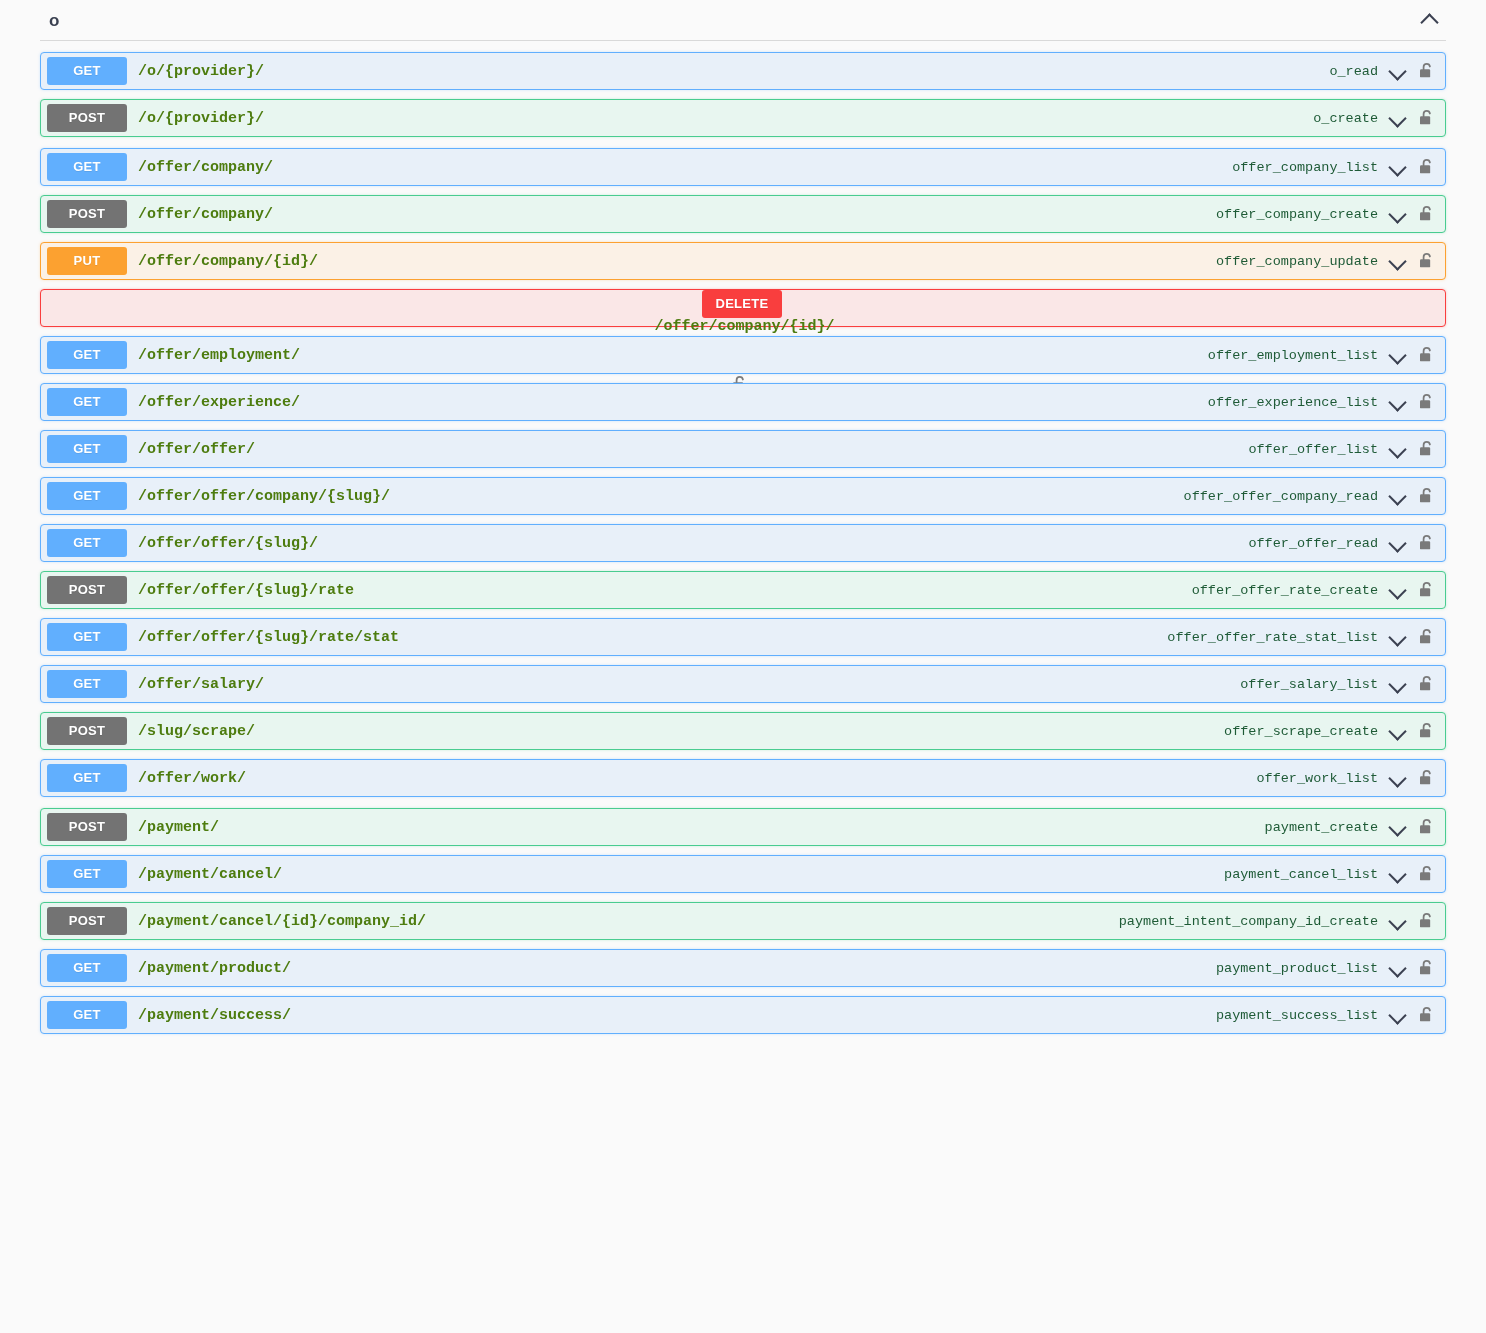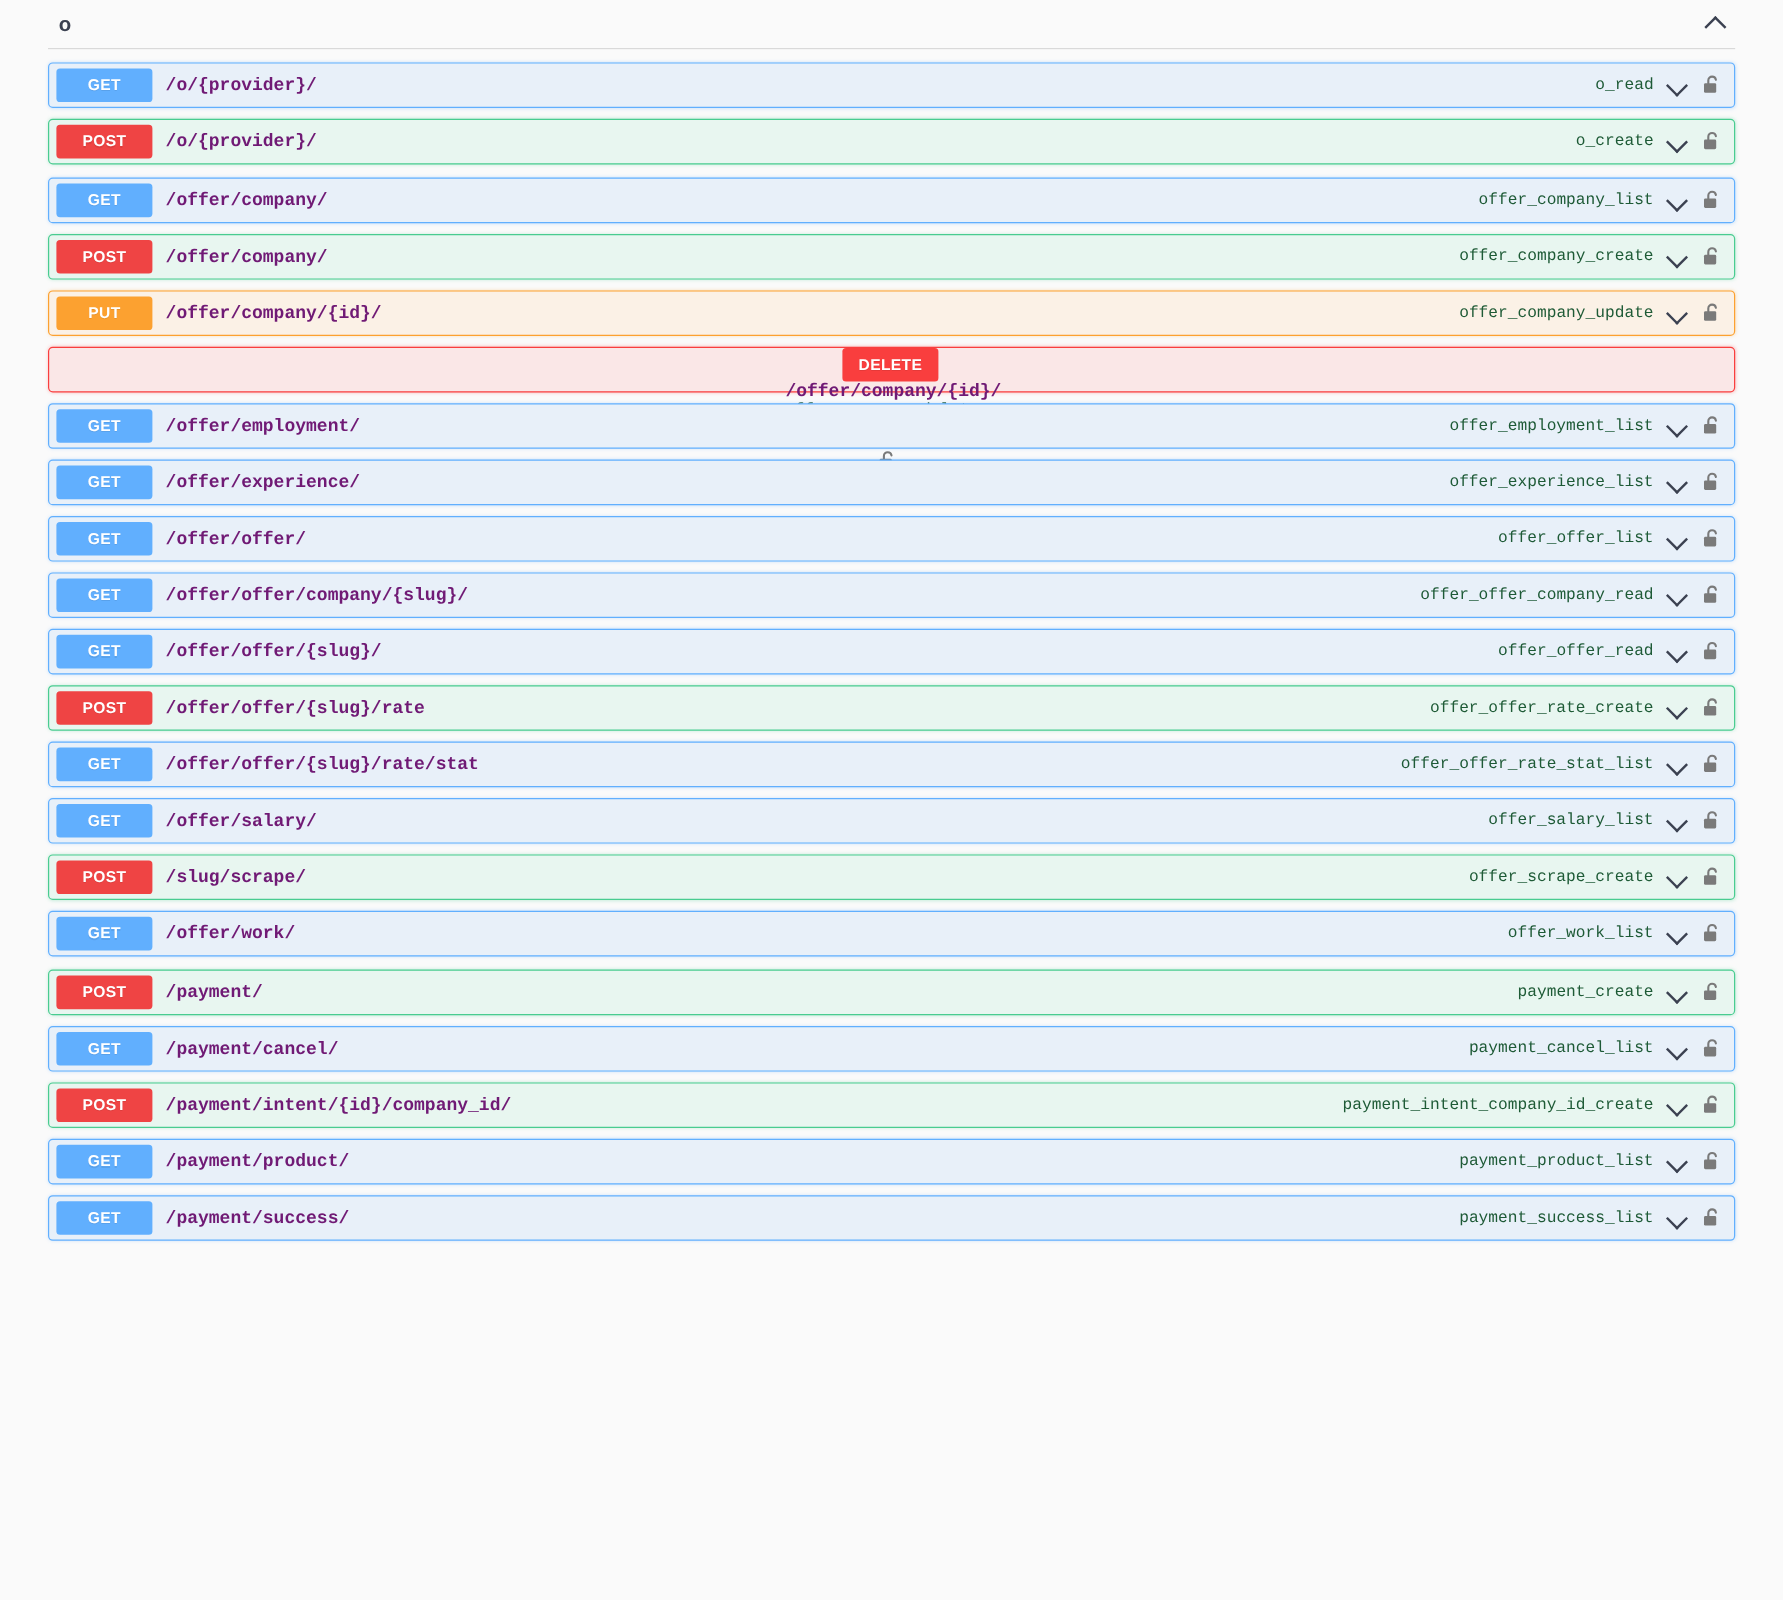--- a/index.html
+++ b/index.html
@@ -98,31 +98,31 @@
     border-radius: 3px;
     text-align: center;
     color: #fff;
     font-family: "Liberation Sans", sans-serif;
     font-size: 13px;
     font-weight: 700;
     letter-spacing: 0.3px;
     text-shadow: 0 1px 0 rgba(0,0,0,0.08);
   }
   .get    .op-method { background: #61affe; }
-  .post   .op-method { background: #ef4444; }
+  .post   .op-method { background: #737373; }
   .put    .op-method { background: #fca130; }
   .delete .op-method { background: #f93e3e; }
 
   .op-path {
     flex: none;
     margin-left: 11px;
     font-family: "Liberation Mono", monospace;
     font-size: 15px;
     font-weight: 700;
-    color: #701a75;
+    color: #4d7c0f;
     white-space: nowrap;
   }
 
   .op-spacer { flex: 1 1 auto; }
 
   .op-id {
     font-family: "Liberation Mono", monospace;
     font-size: 13.5px;
     color: #14532d;
     white-space: nowrap;
@@ -406,21 +406,21 @@
           <span class="op-chevron"></span>
           <span class="op-lock">
             <svg width="17" height="20" viewBox="0 0 20 24" aria-hidden="true">
               <path d="M6.5 10V7.2c0-2.1 1.7-3.8 3.8-3.8 1.9 0 3.5 1.4 3.8 3.2" fill="none" stroke="#7a7a7a" stroke-width="2.1" stroke-linecap="round"></path>
               <rect x="2.2" y="10" width="12.2" height="9.6" rx="1.4" fill="#7a7a7a"></rect>
             </svg>
           </span>
         </div>
         <div class="op-row post">
           <span class="op-method">POST</span>
-          <span class="op-path">/payment/intent/{id}/company_id/</span>
+          <span class="op-path">/payment/cancel/{id}/company_id/</span>
           <span class="op-spacer"></span>
           <span class="op-id">payment_intent_company_id_create</span>
           <span class="op-chevron"></span>
           <span class="op-lock">
             <svg width="17" height="20" viewBox="0 0 20 24" aria-hidden="true">
               <path d="M6.5 10V7.2c0-2.1 1.7-3.8 3.8-3.8 1.9 0 3.5 1.4 3.8 3.2" fill="none" stroke="#7a7a7a" stroke-width="2.1" stroke-linecap="round"></path>
               <rect x="2.2" y="10" width="12.2" height="9.6" rx="1.4" fill="#7a7a7a"></rect>
             </svg>
           </span>
         </div>

